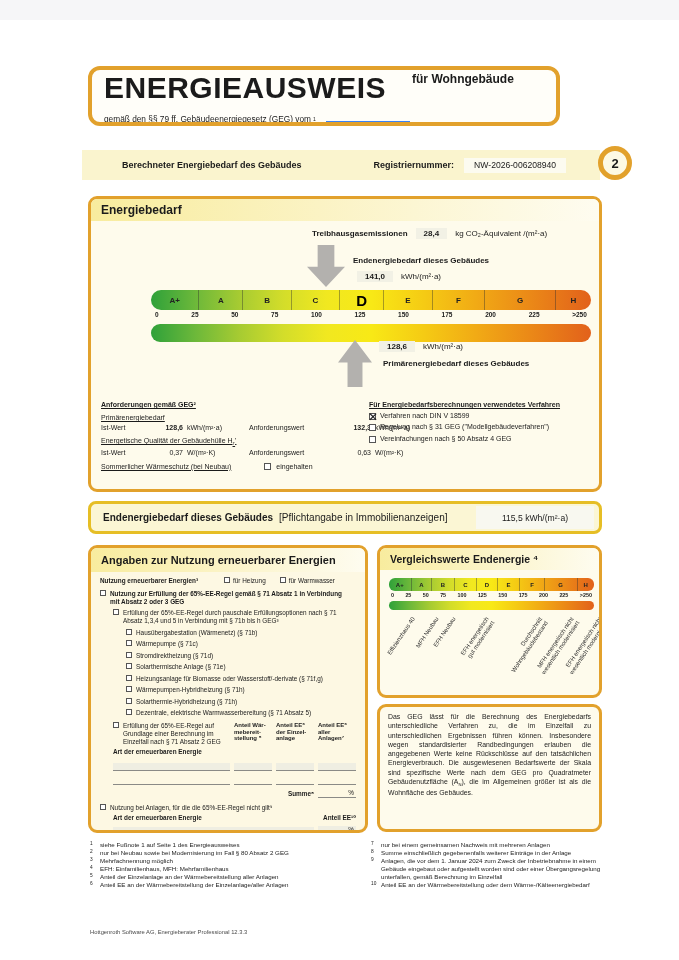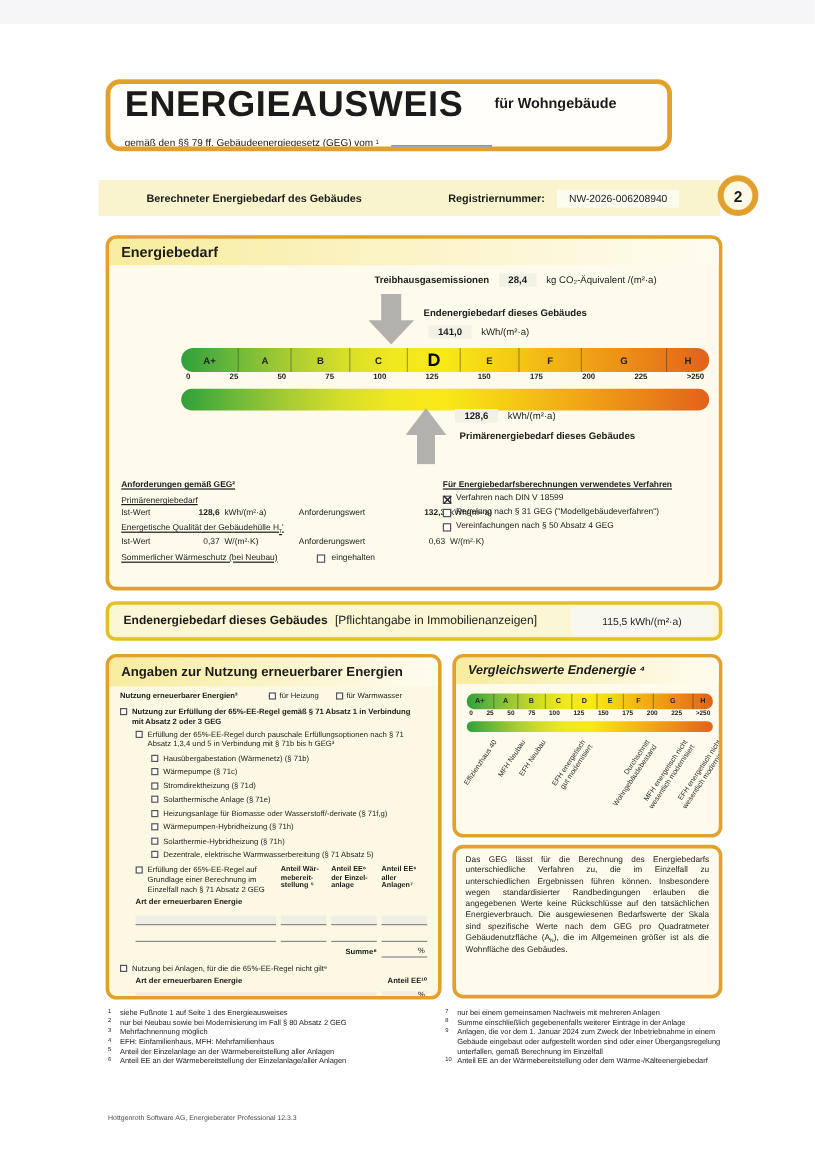--- a/index.html
+++ b/index.html
@@ -14,21 +14,21 @@
   .scan-band-top { left:0; top:8; width:679px; height:20px; background:#f1f1f4; opacity:.65; }
   .scan-edge-left { left:0; top:140; width:6px; height:815; background:linear-gradient(90deg,rgba(235,158,158,.45),rgba(235,158,158,0)); }
   .scan-edge-right { right:0; top:182; width:9px; height:655; background:linear-gradient(270deg,rgba(228,120,120,.5),rgba(228,120,120,0)); }
 
   
   .goldbox { position:absolute; border:3px solid #E2A12C; border-radius:9px; background:#FEFBEC; overflow:hidden; }
   .strip { background:linear-gradient(90deg,#F8EC9E 0%,#FBF3C4 45%,#FEFCF0 100%); font-weight:bold; }
 
   
   .header-box { left:88px; top:66px; width:472px; height:60px; border-width:4px; border-radius:12px; background:#fffef9; padding:2px 12px; }
-  .title-row { display:flex; align-items:center; gap:26px; }
+  .title-row { display:flex; align-items:flex-start; gap:26px; }
   .big-title { font-size:30px; font-weight:bold; letter-spacing:.5px; line-height:1.05; }
   .title-sub { font-size:12px; font-weight:bold; padding-bottom:4px; }
   .law-row { display:flex; align-items:center; font-size:8.3px; margin-top:1px; }
   .sup { font-size:.62em; vertical-align:super; line-height:0; }
   .date-chip { background:#3b82f6; padding:1.5px 10px; margin-left:10px; font-size:8.3px;margin-top:16px; }
 
   
   .meta-bar { left:82px; top:150px; width:518px; height:30px; background:#FAF4CE; display:flex; align-items:center; font-size:9px;padding-left:30px; }
   .meta-left { font-weight:bold; margin-left:10px; }
   .meta-reg-label { font-weight:bold; margin-left:72px; }
@@ -95,21 +95,21 @@
   .thcols { display:flex; }
   .thcol { width:38px; margin-left:4px; font-weight:bold; font-size:6px; line-height:1.12; white-space:pre-line; }
   .trow { display:flex; align-items:flex-end; margin-top:6.5px; }
   .tline { flex:1; border-bottom:1px solid #8a8a86; height:8px; margin-left:13px; }
   .tcell { width:38px; margin-left:4px; border-bottom:1px solid #8a8a86; height:8px; text-align:right; padding-right:2px; }
   .shade { background:#EFEEE2; }
   .sumlbl { font-weight:bold; margin-left:auto; padding-bottom:.5px; }
 
   
   .vg-box { left:377px; top:545px; width:225px; height:153px; }
-  .vg-strip { height:22px; line-height:22px; padding-left:10px; font-size:10.5px;font-style:italic; }
+  .vg-strip { height:22px; line-height:22px; padding-left:10px; font-size:10.5px; }
   .vg-scale { position:absolute; left:9px; top:30px; width:205px; }
   .vg-labels { position:absolute; left:9px; top:66px; width:205px; height:84px; }
   .vlabel { position:absolute; top:2px; white-space:pre; text-align:right; font-size:6px; line-height:1.2; color:#2e2e2e;
     transform-origin:100% 0; transform:rotate(-56deg); }
 
   
   .er-box { left:377px; top:704px; width:225px; height:128px; }
   .er-strip { height:22px; line-height:22px; padding-left:9px; font-size:10px; }
   .er-body { padding:5px 8px; font-size:6.9px; line-height:1.34; text-align:justify; }
   sub { font-size:.6em; }

